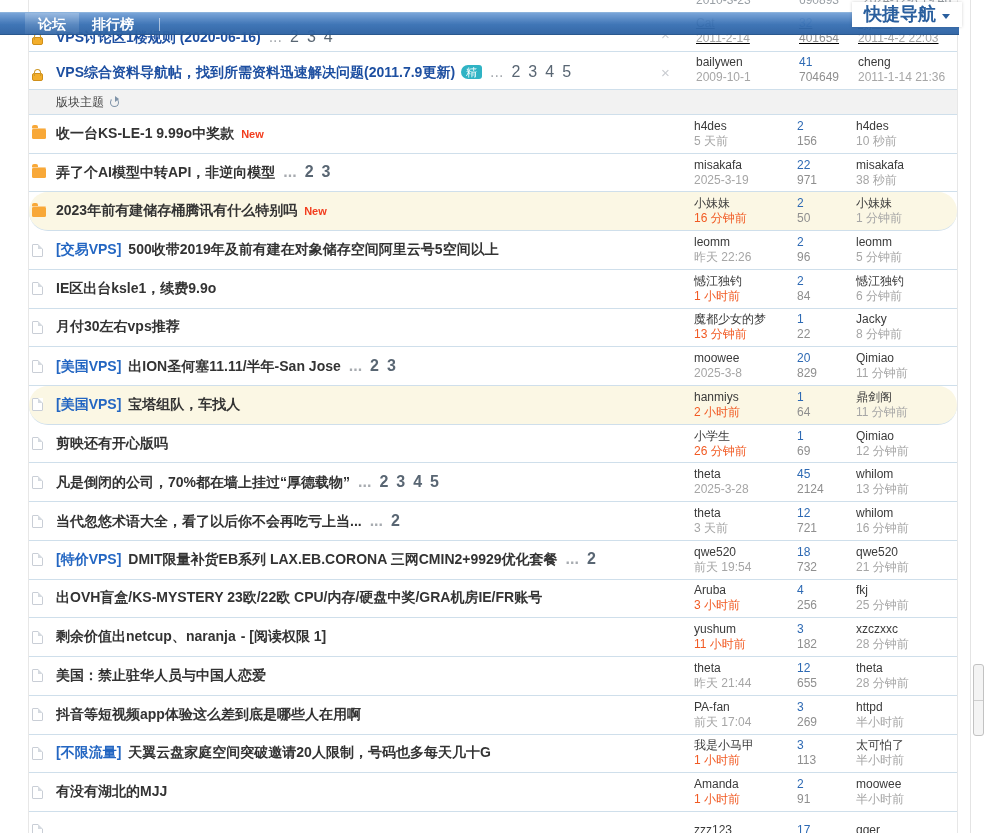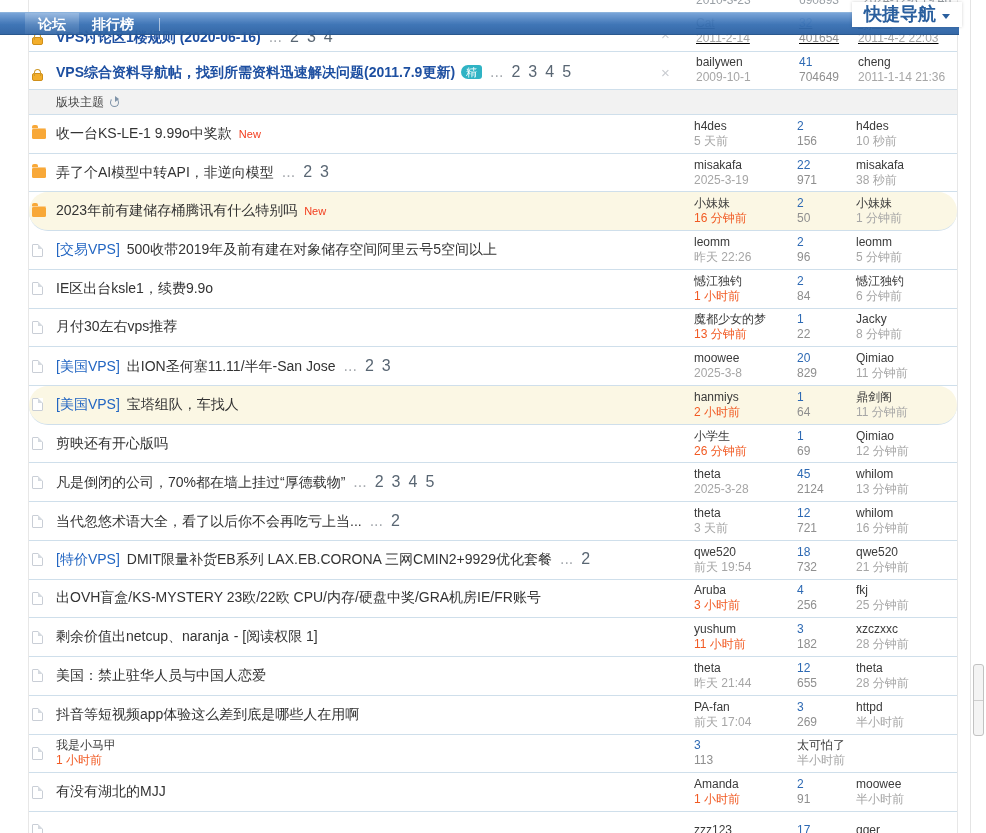--- a/index.html
+++ b/index.html
@@ -59,21 +59,21 @@
   .sticky .col.a{left:667px;width:100px;} .sticky .col.n{left:770px;width:56px;} .sticky .col.l{left:829px;width:100px;}
   .s1 .col{top:6px;text-decoration:underline;} .s2 .col{top:3px;}
 
   
   .sec-head{height:25px;background:#f2f2f2;border-bottom:1px solid var(--sep);font-size:12px;color:#444;line-height:24px;padding-left:27px;}
 
   
   .trow{display:grid;grid-template-columns:27px 1fr 103px 59px 101px;align-items:center;height:38.72px;border-bottom:1px solid var(--sep);background:#fff;}
   .trow.hl{background:#fbf7e4;border-radius:19px;}
   .icon-cell{display:flex;justify-content:flex-start;padding-left:3px;}
-  .title-cell{font-size:14px;color:var(--title);white-space:nowrap;overflow:hidden;}
+  .title-cell{font-size:14px;color:var(--title);white-space:nowrap;overflow:hidden;font-weight:bold;}
   .cat{color:var(--blue-link);margin-right:7px;cursor:pointer;}
   .t-title{color:var(--title);cursor:pointer;}
   .t-suffix{color:#333;margin-left:5px;}
   .new-lbl{color:#f23d1e;font-size:11px;margin-left:7px;}
   .two{display:flex;flex-direction:column;justify-content:center;font-size:12px;line-height:15px;white-space:nowrap;}
   .u{color:var(--author);cursor:pointer;}
   .d{color:var(--dim);}
   .d.hot{color:var(--hot);}
   .r{color:var(--replies);cursor:default;}
   .v{color:var(--views);}
@@ -459,20 +459,23 @@
     </span>
     <span class="two">
       <span class="u">httpd</span>
       <span class="lt">半小时前</span>
     </span>
   </div>
         <div class="trow">
     <span class="icon-cell">
             <span class="ic-file"></span>
           </span>
+    <span class="title-cell">
+      <span class="cat">[不限流量]</span><span class="t-title">天翼云盘家庭空间突破邀请20人限制，号码也多每天几十G</span>
+    </span>
     <span class="two">
       <span class="u">我是小马甲</span>
       <span class="d hot">1 小时前</span>
     </span>
     <span class="two">
       <span class="r">3</span>
       <span class="v">113</span>
     </span>
     <span class="two">
       <span class="u">太可怕了</span>

